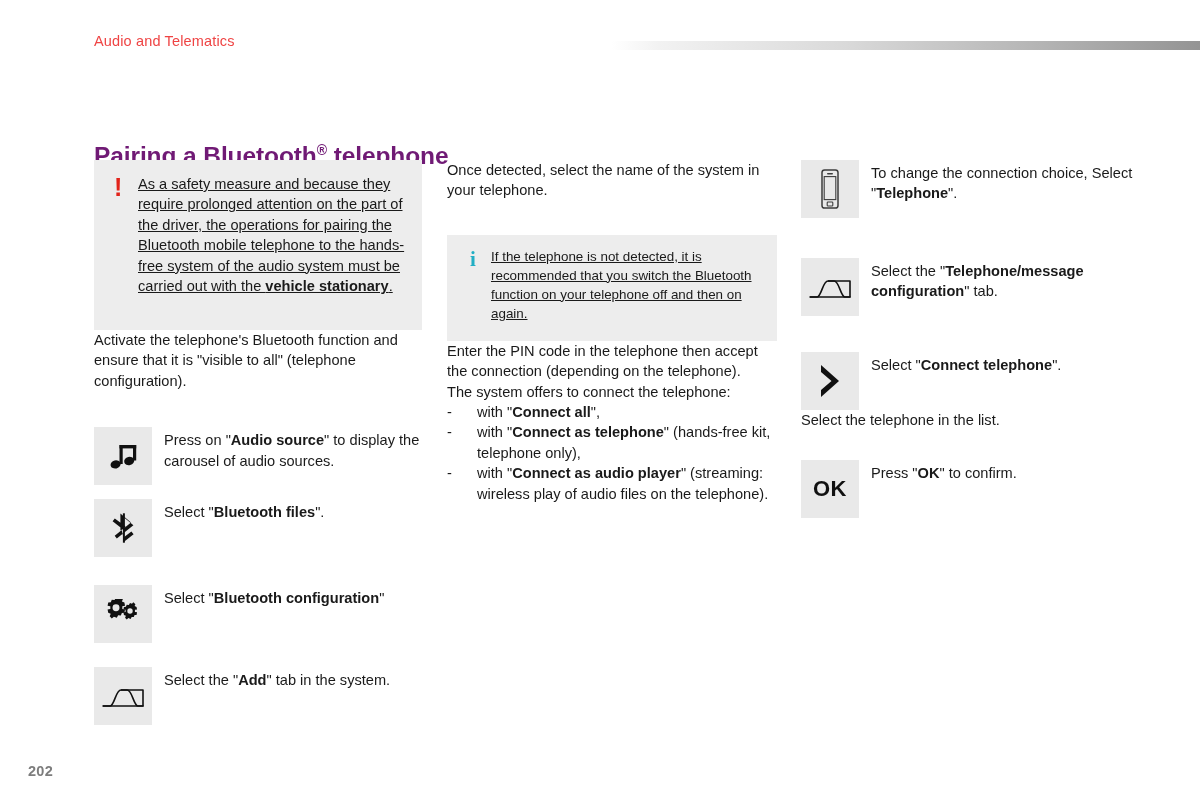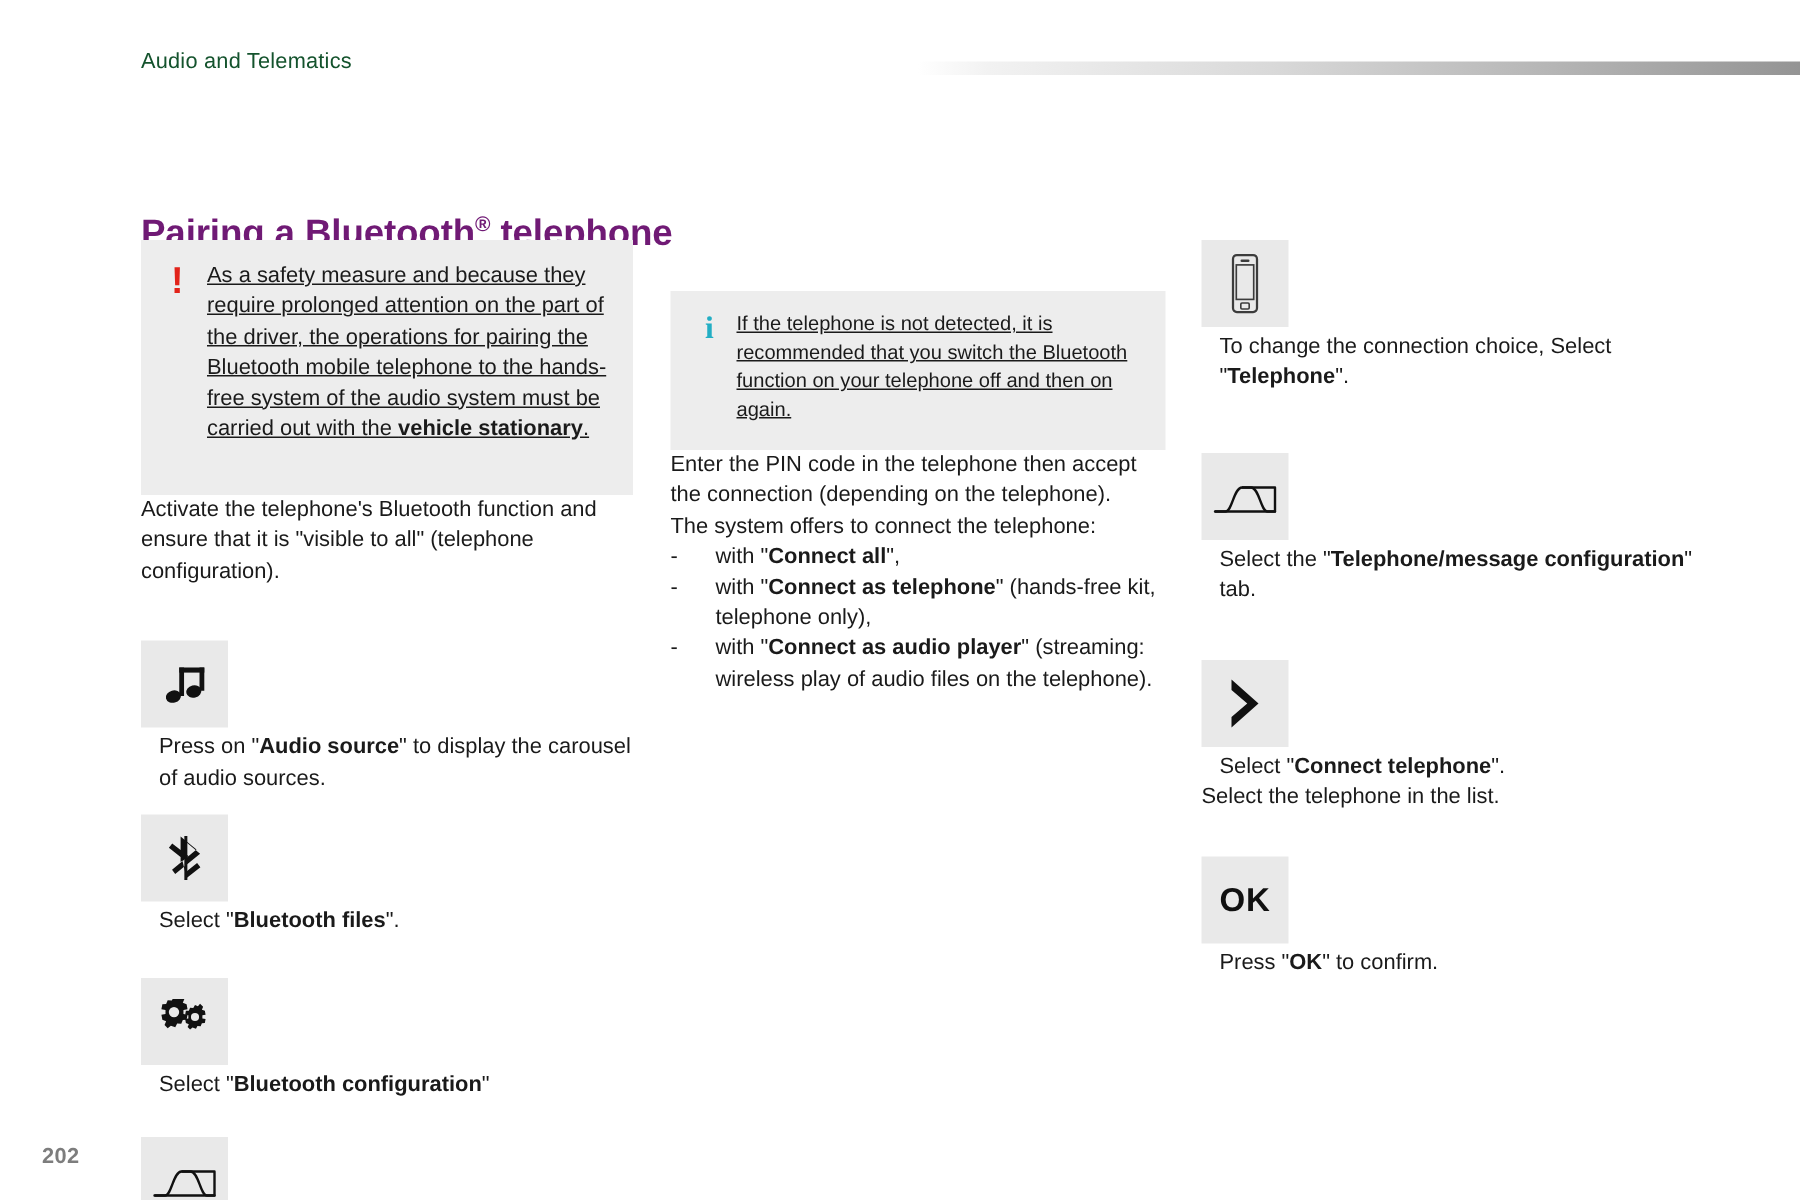--- a/index.html
+++ b/index.html
@@ -15,21 +15,21 @@
     position: relative;
     width: 1200px; height: 800px;
     background: #ffffff;
   }
 
   
   .chapter-title {
     position: absolute;
     left: 94px; top: 33px;
     font-size: 14.5px;
-    color: #14532d;
+    color: #ef4444;
     letter-spacing: .15px;
     white-space: nowrap;
   }
   .header-rule {
     position: absolute;
     left: 612px; top: 41px;
     width: 588px; height: 9px;
     background: linear-gradient(to right, #ffffff 0%, #f2f2f2 8%, #d9d9d9 40%, #b5b5b5 72%, #949494 100%);
   }
 
@@ -106,21 +106,20 @@
   .callout.info .callout-text {
     font-size: 13.4px;
     line-height: 19px;
   }
   .callout-text b { font-weight: bold; }
 
   
   .icon-row {
     display: flex;
     align-items: flex-start;
-    flex-direction: column;
   }
   .icon-box {
     flex: 0 0 auto;
     width: 58px; height: 58px;
     background: #e9e9e9;
     display: flex;
     align-items: center;
     justify-content: center;
   }
   .icon-row .icon-caption {
@@ -249,20 +248,21 @@
           <path d="M2 23 L9 23 C13.5 23 14.5 7 20 7 L26 7 C31.5 7 32.5 23 37 23 L42 23" fill="none" stroke="#111" stroke-width="1.6" stroke-linejoin="round" stroke-linecap="round"></path>
           <path d="M20 7 L42 7 L42 23 L2 23" fill="none" stroke="#111" stroke-width="1.6" stroke-linejoin="round"></path>
         </svg>
       </div>
       <div class="icon-caption">Select the "<b>Add</b>" tab in the system.</div>
     </div>
   </div>
 
   <div class="col col-2">
 
+    <p class="body mt-20">Once detected, select the name of the system in your telephone.</p>
 
     <div class="callout info mt-34">
       <div class="callout-mark">i</div>
       <div class="callout-text">If the telephone is not detected, it is recommended that you switch the Bluetooth function on your telephone off and then on again.</div>
     </div>
 
     <p class="body mt-32">Enter the PIN code in the telephone then accept the connection (depending on the telephone).</p>
 
 
     <p class="body mt-22">The system offers to connect the telephone:</p>

